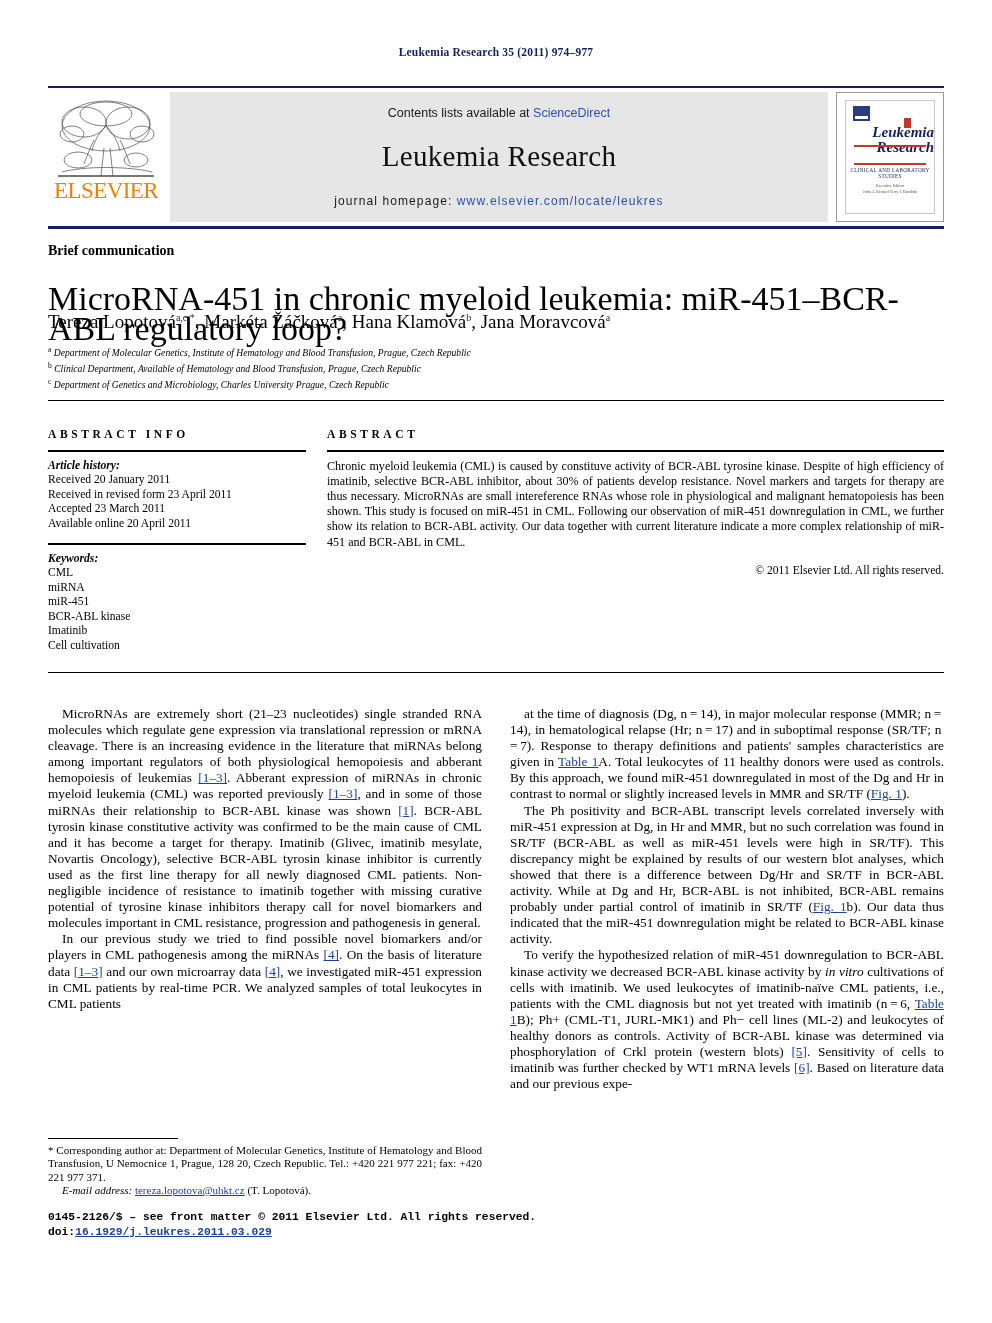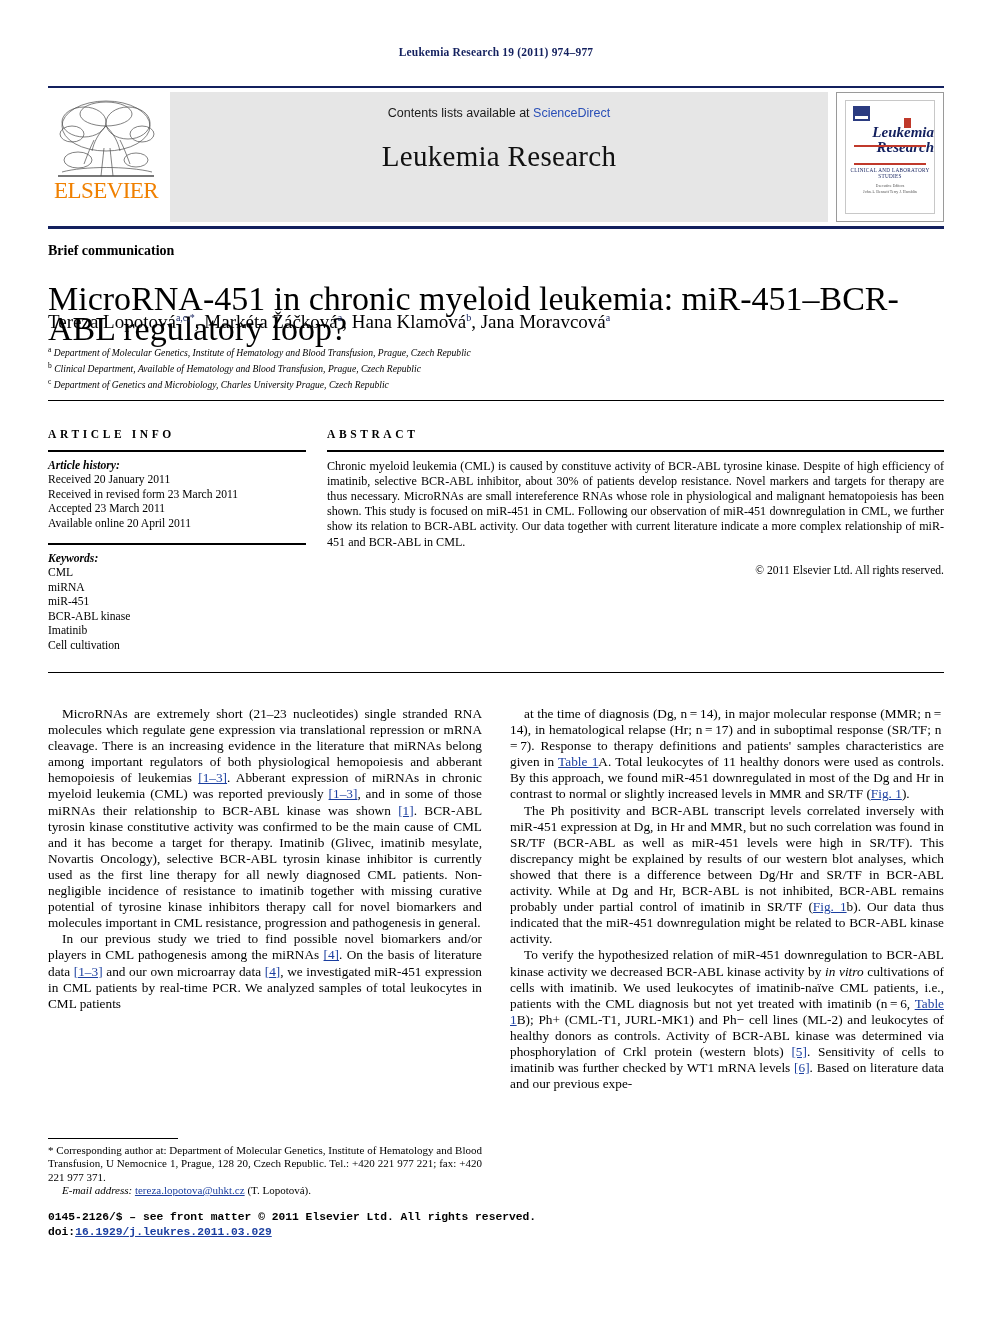--- a/index.html
+++ b/index.html
@@ -371,21 +371,21 @@
     font-weight: bold;
     color: #000;
   }
   .imprint .doi-link { color: #1b3fa0; font-weight: bold; }
 </style>
 </head>
 <body>
 
 <div class="page">
 
-  <div class="running-head">Leukemia Research 19 (2011) 974–977</div>
+  <div class="running-head">Leukemia Research 35 (2011) 974–977</div>
 
   <div class="masthead">
     <div class="masthead-inner">
 
       <div class="elsevier-logo">
         <svg class="tree-svg" width="104" height="92" viewBox="0 0 104 92">
           <g stroke="#4a4a4a" stroke-width="0.7" fill="none">
             <ellipse cx="52" cy="30" rx="44" ry="25"></ellipse>
             <ellipse cx="30" cy="26" rx="22" ry="15"></ellipse>
             <ellipse cx="74" cy="27" rx="22" ry="16"></ellipse>
@@ -404,20 +404,23 @@
           <line x1="4" y1="80" x2="100" y2="80" stroke="#4a4a4a" stroke-width="1.4"></line>
         </svg>
         <div class="elsevier-word">ELSEVIER</div>
       </div>
 
       <div class="journal-band">
         <div class="contents-line">
           <span>Contents lists available at </span><a class="sciencedirect-link" href="#">ScienceDirect</a>
         </div>
         <div class="journal-title-big">Leukemia Research</div>
+        <div class="homepage-line">
+          <span>journal homepage: </span><span class="homepage-url">www.elsevier.com/locate/leukres</span>
+        </div>
       </div>
 
       <div class="cover-thumb">
         <div class="cover-inner">
           <div class="cover-elsevier-mark"></div>
           <div class="cover-flag"></div>
           <div class="cover-title">
             <div>Leukemia</div>
             <div>Research</div>
           </div>
@@ -440,27 +443,27 @@
   <div class="authors"><span>Tereza Lopotová</span><sup>a,c,*</sup>, <span>Markéta Žáčková</span><sup>a</sup>, <span>Hana Klamová</span><sup>b</sup>, <span>Jana Moravcová</span><sup>a</sup></div>
   <div class="affils">
       <div><sup>a</sup><span> Department of Molecular Genetics, Institute of Hematology and Blood Transfusion, Prague, Czech Republic</span></div>
       <div><sup>b</sup><span> Clinical Department, Available of Hematology and Blood Transfusion, Prague, Czech Republic</span></div>
       <div><sup>c</sup><span> Department of Genetics and Microbiology, Charles University Prague, Czech Republic</span></div>
     </div>
 
   <div class="rule-full-1"></div>
 
   <div class="info-col">
-    <div class="col-head">ARTICLE INFO</div>
+    <div class="col-head">ABSTRACT INFO</div>
     <div class="col-rule"></div>
     <div class="hist-block">
       <div class="hist-title">Article history:</div>
       <div id="history-items">
           <div>Received 20 January 2011</div>
-          <div>Received in revised form 23 March 2011</div>
+          <div>Received in revised form 23 April 2011</div>
           <div>Accepted 23 March 2011</div>
           <div>Available online 20 April 2011</div>
         </div>
     </div>
     <div class="kw-rule"></div>
     <div class="kw-block">
       <div class="kw-title">Keywords:</div>
       <div id="keyword-items">
           <div>CML</div>
           <div>miRNA</div>

